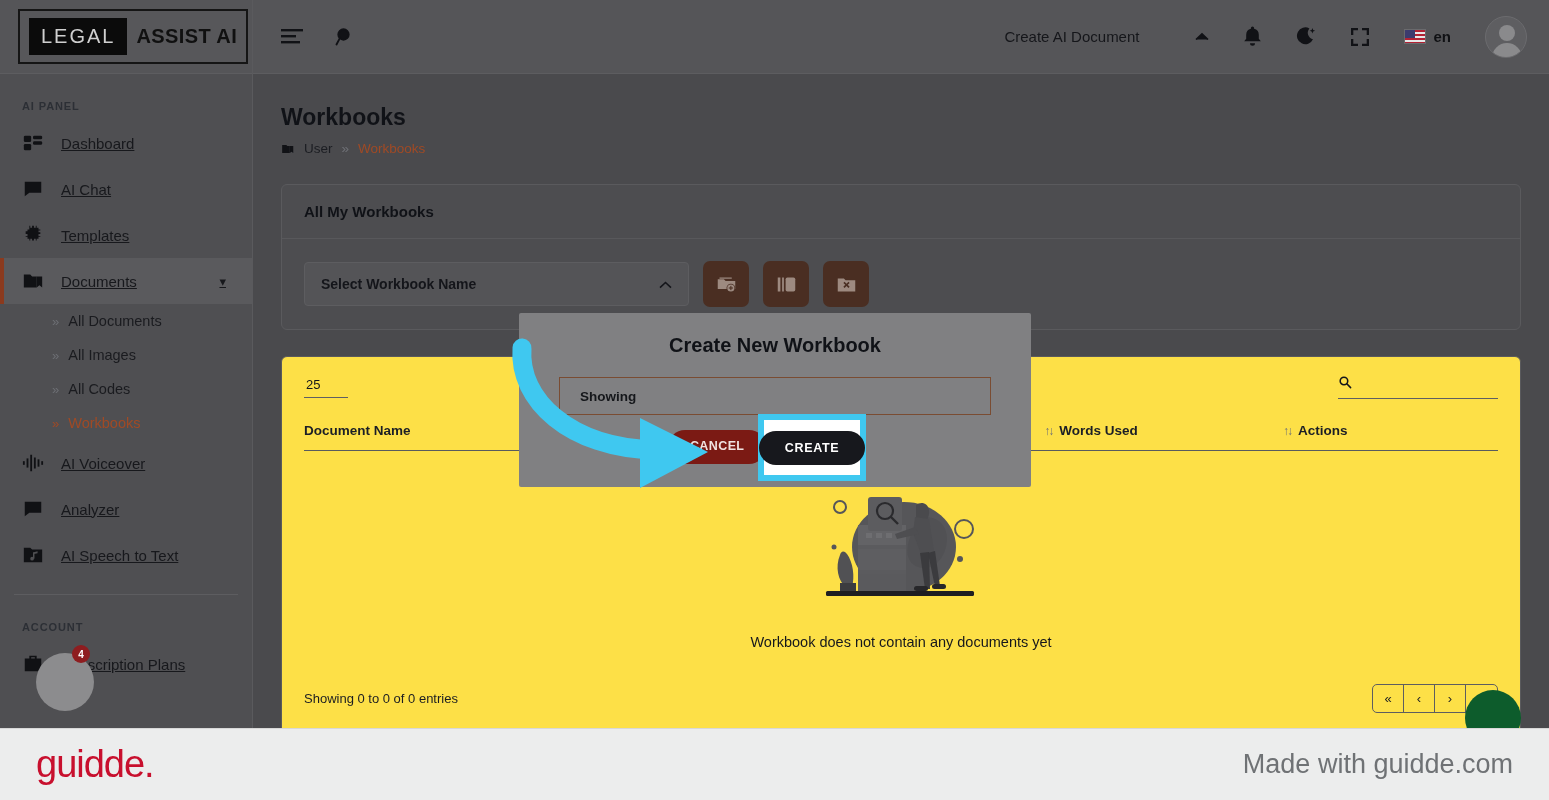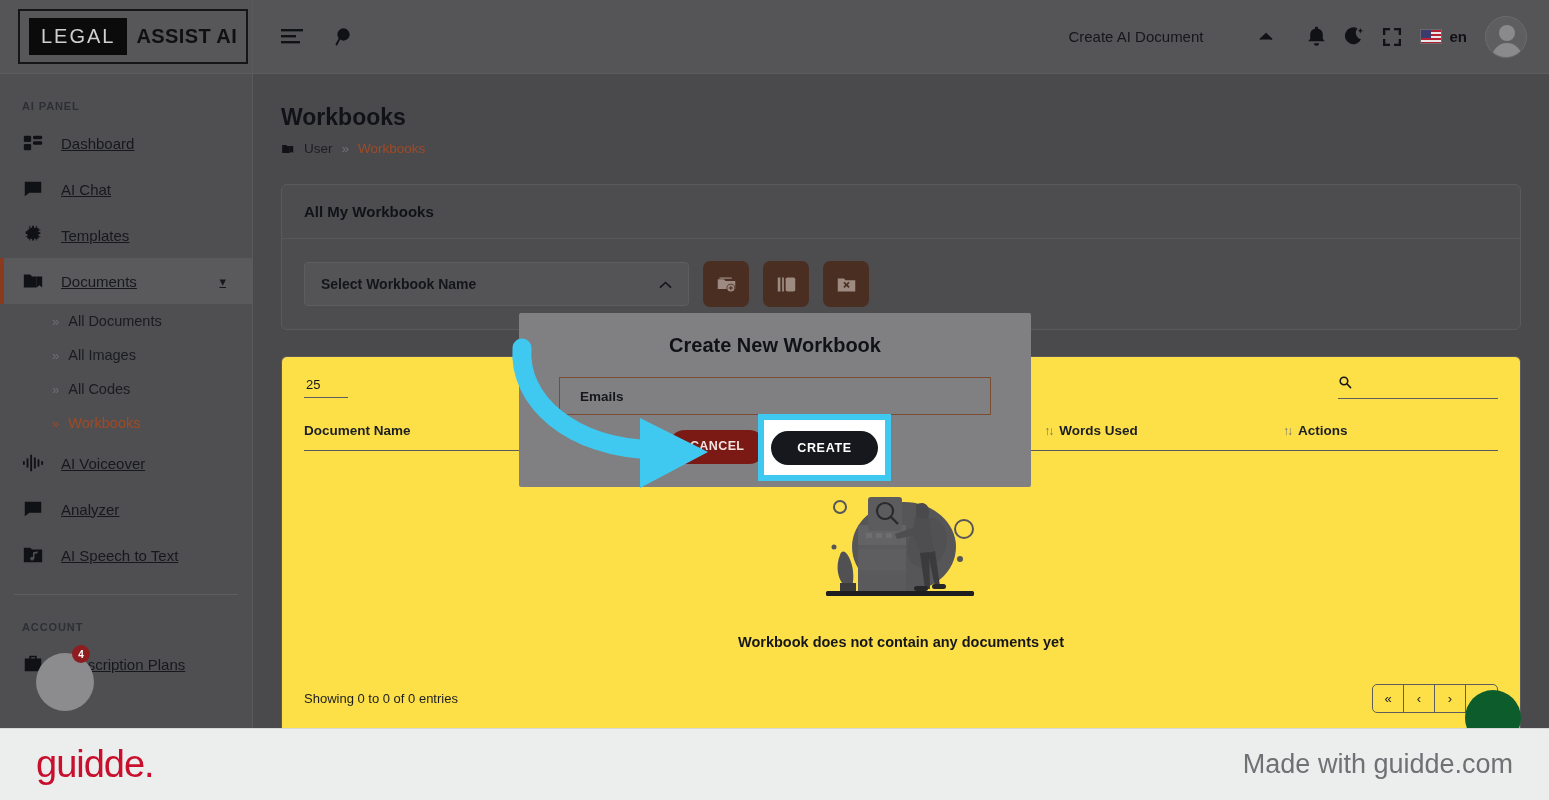--- a/index.html
+++ b/index.html
@@ -74,21 +74,21 @@
     background: #555558; border-bottom: 1px solid #5d5d60;
     display: flex; align-items: center; padding: 0 22px 0 28px;
   }
   .top-ico { color: #111216; cursor: pointer; display: flex; align-items: center; }
   .top-ico svg { display: block; fill: currentColor; }
   .topbar .spacer { flex: 1; }
   .create-doc {
     display: flex; align-items: center; gap: 56px; color: #15161a;
     font-size: 15px; cursor: pointer; margin-right: 34px;
   }
-  .topbar-right { display: flex; align-items: center; gap: 18px; }
+  .topbar-right { display: flex; align-items: center; gap: 34px; }
   .flag {
     width: 22px; height: 15px; position: relative; overflow: hidden;
     background: repeating-linear-gradient(to bottom,#b22234 0 2px,#e8e8e8 2px 4px);
     border: 1px solid #6a6a6d;
   }
   .flag::before {
     content:""; position:absolute; left:0; top:0; width:10px; height:8px; background:#3c3b6e;
   }
   .lang { color: #101114; font-weight: 700; font-size: 15px; margin-left: 7px; }
   .prof-avatar {
@@ -140,21 +140,21 @@
   .tbl-top { display: flex; align-items: flex-start; justify-content: space-between; padding: 18px 22px 6px 22px; }
   .len-sel { font-size: 13px; color: #14161a; border-bottom: 1px solid #5f5f62; padding: 2px 28px 5px 2px; }
   .tbl-search { display: flex; align-items: center; gap: 8px; border-bottom: 1px solid #5f5f62; padding-bottom: 5px; width: 160px; color: #14161a; }
   thead th {
     font-size: 13.5px; font-weight: 800; color: #1b1e26; text-align: left;
     padding: 12px 0 12px 0; border-bottom: 1px solid #585b5e; white-space: nowrap;
   }
   table { width: calc(100% - 44px); margin: 6px 22px 0 22px; border-collapse: collapse; }
   .sort-ico { color: #6d7076; font-size: 12px; margin-right: 7px; letter-spacing: -2px; }
   .empty-wrap { text-align: center; padding: 36px 0 18px 0; }
-  .empty-text { font-size: 14.5px; color: #15171c; margin-top: 8px; font-weight: bold; }
+  .empty-text { font-size: 14.5px; color: #15171c; margin-top: 8px; }
   .tbl-foot { display: flex; align-items: center; justify-content: space-between; padding: 16px 22px 0 22px; }
   .foot-info { font-size: 13px; color: #1b1d22; }
   .pager { display: flex; border: 1px solid #5d5d60; border-radius: 5px; overflow: hidden; }
   .pager div {
     width: 31px; height: 27px; display: flex; align-items: center; justify-content: center;
     font-size: 13px; color: #1b1e24; border-right: 1px solid #5d5d60; cursor: pointer;
   }
   .pager div:last-child { border-right: none; }
   .green-fab {
     position: absolute; right: 28px; bottom: -18px; width: 56px; height: 56px;
@@ -179,21 +179,21 @@
     background: #7b1a14; color: #f0e2e0; font-size: 12.5px; font-weight: 700;
     letter-spacing: .4px; padding: 9px 22px; border-radius: 20px; cursor: pointer;
   }
   .btn-create {
     background: #17181d; color: #ffffff; font-size: 12.5px; font-weight: 800;
     letter-spacing: .7px; padding: 10px 26px; border-radius: 20px; cursor: pointer;
   }
 
   
   .hl-box {
-    position: absolute; left: 758px; top: 414px; width: 133px; height: 67px; z-index: 60;
+    position: absolute; left: 758px; top: 414px; width: 108px; height: 67px; z-index: 60;
     background: #3fc8f0; padding: 6px;
   }
   .hl-inner { width: 100%; height: 100%; background: #fff; display: flex; align-items: center; justify-content: center; }
 
   
   .arrow-svg { position: absolute; left: 500px; top: 330px; z-index: 55; pointer-events: none; }
 
   
   .footer {
     position: absolute; left: 0; bottom: 0; width: 1549px; height: 72px;
@@ -518,21 +518,21 @@
           </div>
         </div>
         <div class="green-fab"></div>
       </div>
     </div>
   </div>
 
   <div class="modal">
     <div class="modal-title">Create New Workbook</div>
     <div class="modal-input">
-      <span>Emails</span>
+      <span>Showing</span>
     </div>
     <div class="modal-btns">
       <div class="btn-cancel">CANCEL</div>
       <div class="btn-create" style="visibility:hidden;">CREATE</div>
     </div>
   </div>
 
   <svg class="arrow-svg" width="260" height="180" viewBox="0 0 260 180">
     <path d="M22 18 C 18 70, 70 118, 155 120" fill="none" stroke="#3fc8f0" stroke-width="19" stroke-linecap="round"></path>
     <polygon points="140,88 208,122 140,158" fill="#3fc8f0"></polygon>

